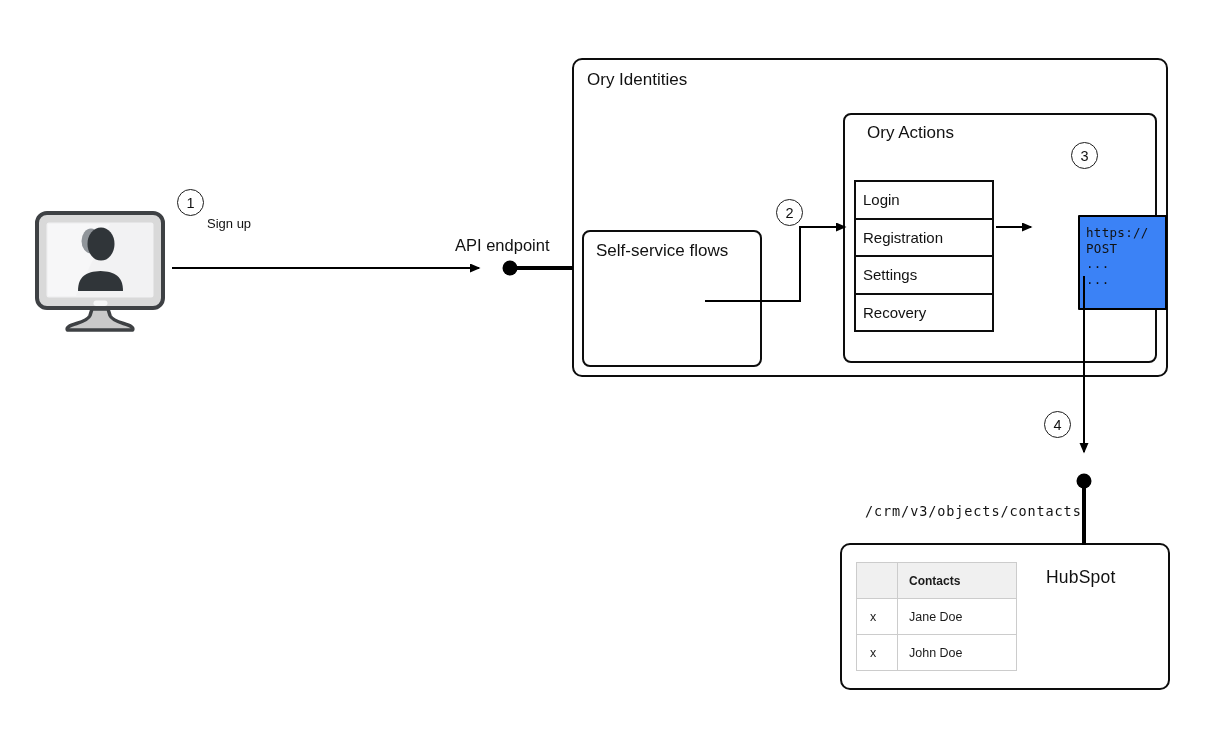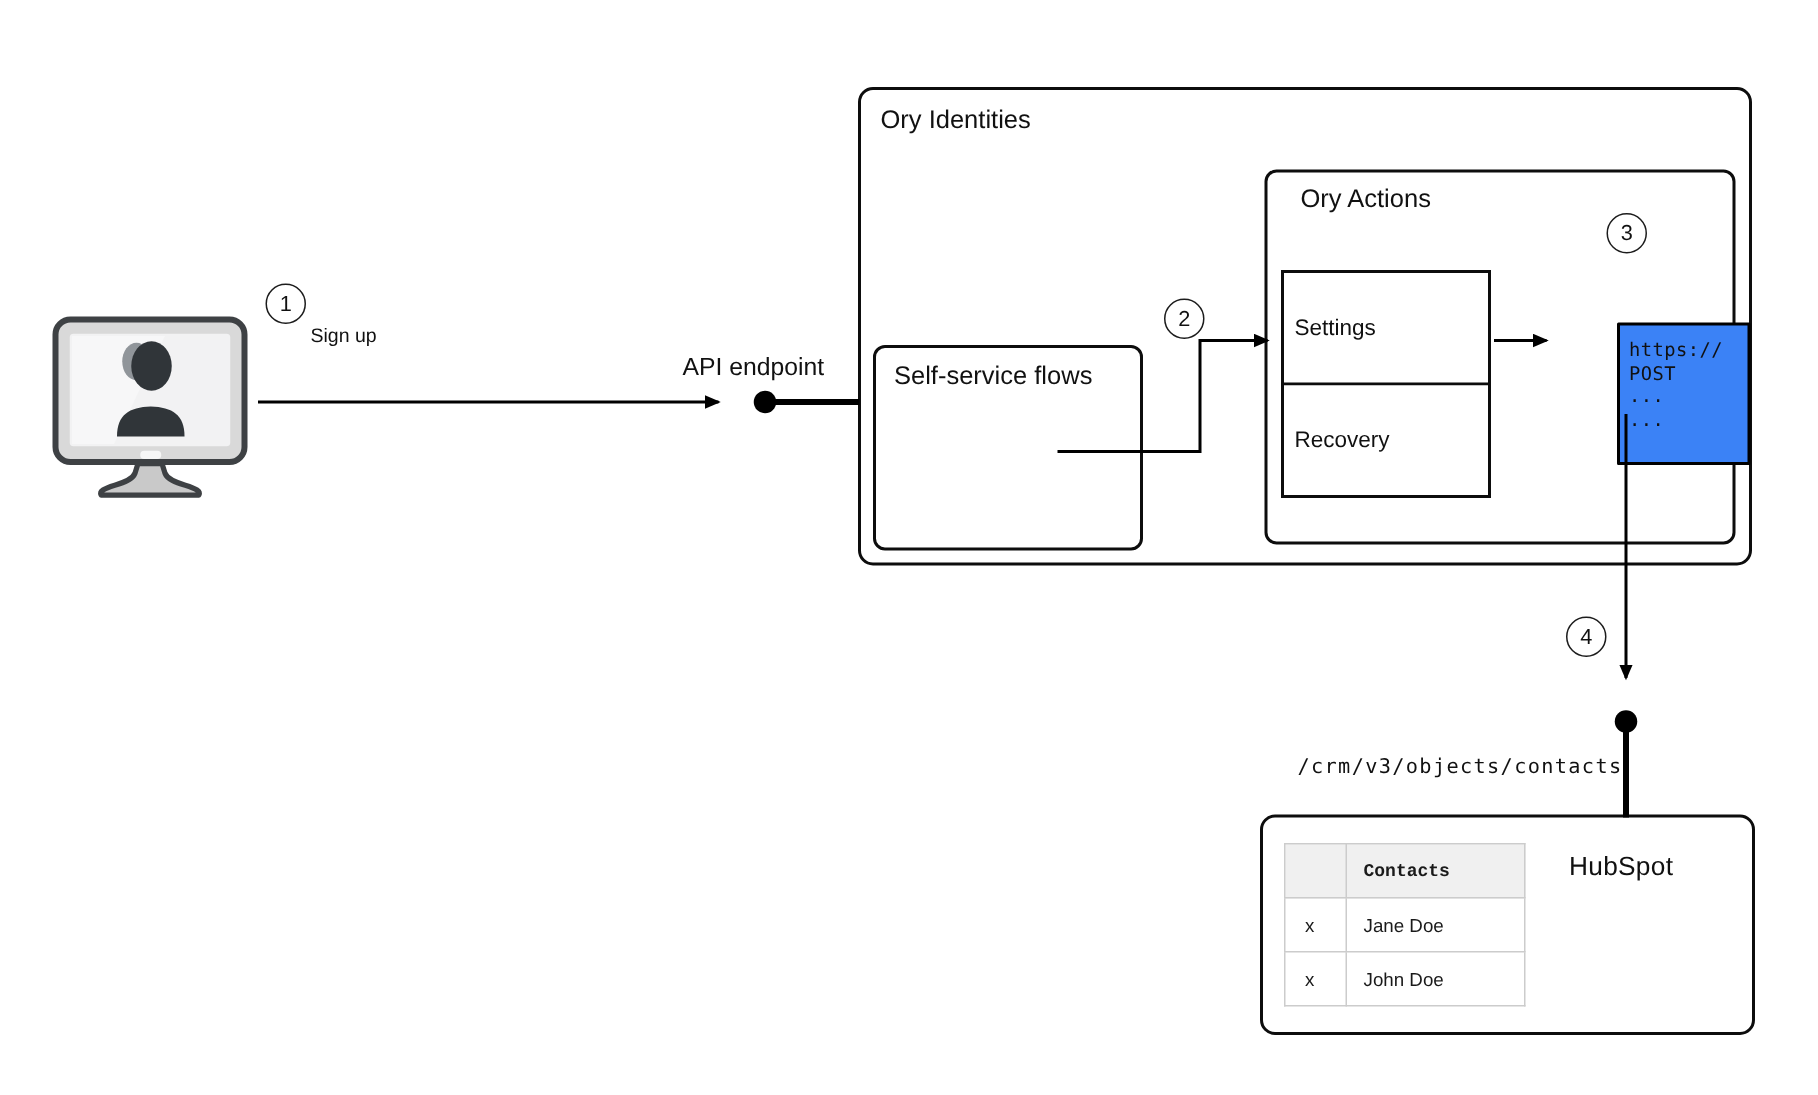--- a/index.html
+++ b/index.html
@@ -65,40 +65,42 @@
     position:absolute; left:856px; top:562px; width:161px; z-index:2;
     border-collapse:collapse; background:#fff;
     font-family:"Liberation Sans","DejaVu Sans",sans-serif;
   }
   .hs-table td, .hs-table th {
     border:1px solid #cccccc; height:36px; font-weight:normal;
     font-size:12.5px; text-align:left; padding-left:11px; color:#1a1a1a;
   }
   .hs-table .col-x { width:41px; padding-left:13px; }
   .hs-table thead td, .hs-table thead th { background:#f0f0f0; }
-  .hs-table thead th { font-weight:bold; font-size:12px;font-family:Liberation Mono, monospace; }
+  .hs-table thead th { font-weight:bold; font-size:12px; }
 
   
   svg.lines { position:absolute; left:0; top:0; z-index:5; pointer-events:none; }
 </style>
 </head>
 <body>
 
 <div class="stage">
 
   <div class="box" style="left:572px; top:58px; width:596px; height:319px;"></div>
   <div class="box-title" style="left:587px; top:70px;">Ory Identities</div>
 
   <div class="box" style="left:582px; top:230px; width:180px; height:137px; border-radius:8px;"></div>
   <div class="box-title" style="left:596px; top:241px;">Self-service flows</div>
 
   <div class="box" style="left:843px; top:113px; width:314px; height:250px; border-radius:8px;"></div>
   <div class="box-title" style="left:867px; top:123px;">Ory Actions</div>
 
   <div class="flow-list">
+    <div class="flow-row">Login</div>
+    <div class="flow-row">Registration</div>
     <div class="flow-row">Settings</div>
     <div class="flow-row">Recovery</div>
   </div>
 
   <div class="code-box">
     <div class="code-line">https://</div>
     <div class="code-line">POST</div>
     <div class="code-line">...</div>
     <div class="code-line">...</div>
   </div>

